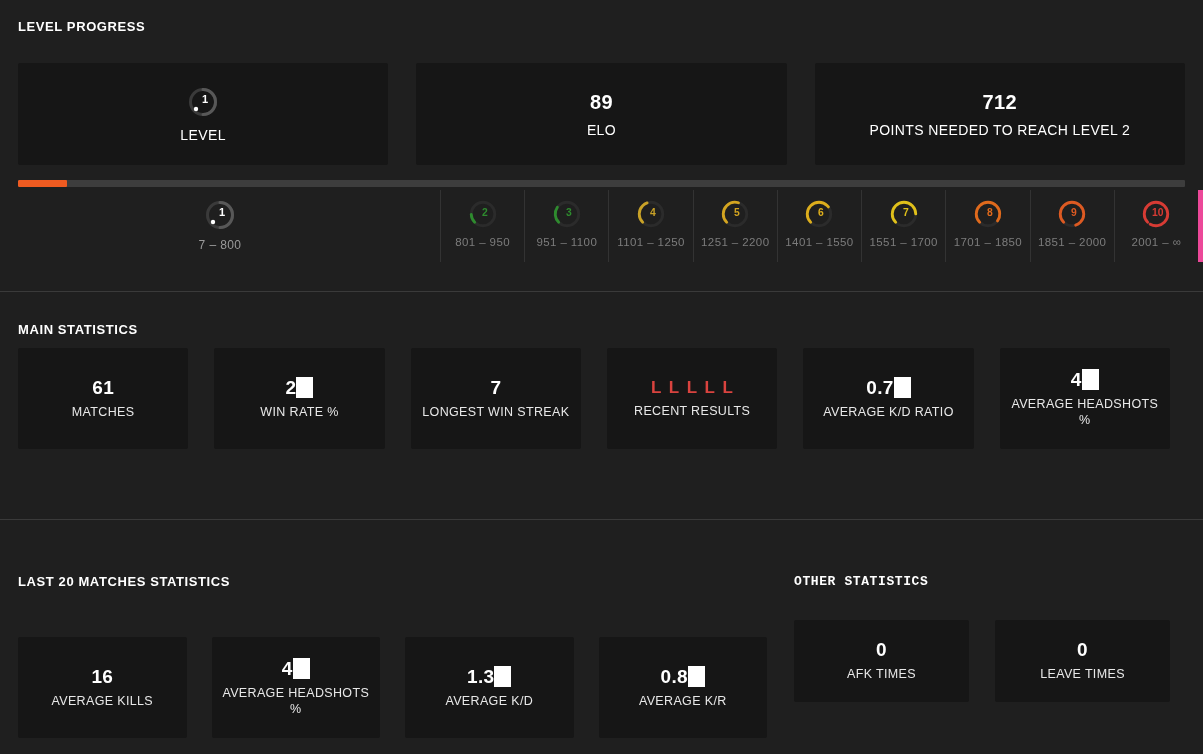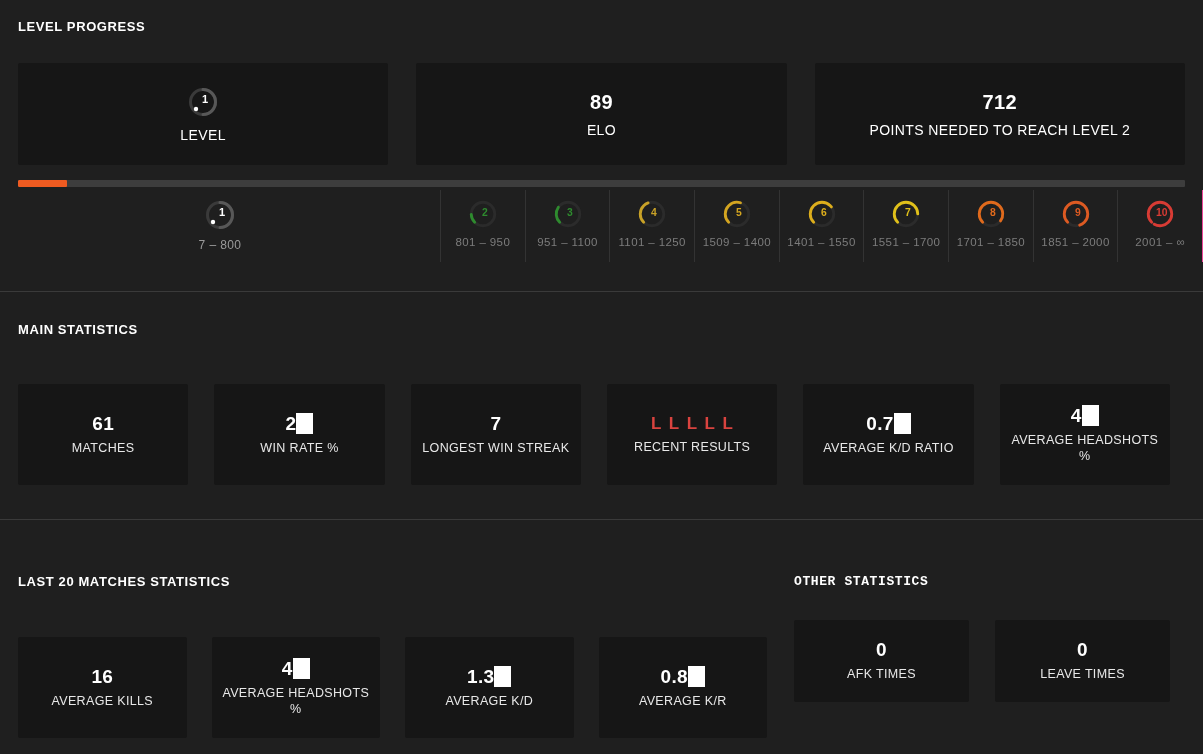--- a/index.html
+++ b/index.html
@@ -139,36 +139,36 @@
   .tier {
     flex: 1 1 0;
     display: flex;
     flex-direction: column;
     align-items: center;
     justify-content: flex-start;
     padding-top: 8px;
     border-left: 1px solid #333333;
     height: 72px;
   }
-  .tier:last-child { border-right: 1px solid #ec4899; }
+  .tier:last-child { border-right: 5px solid #ec4899; }
   .tier-range, .current-range {
     font-size: 11.5px;
     color: #7c7c7c;
     letter-spacing: 0.4px;
     margin-top: 6px;
     white-space: nowrap;
   }
   .current-range { color: #9a9a9a; font-size: 12px; }
 
   
   .divider-1 { position: absolute; left: 0; top: 291px; }
   .ms-header { position: absolute; left: 18px; top: 322px; }
   .ms-grid {
     position: absolute;
-    left: 18px; top: 384px;
+    left: 18px; top: 348px;
     width: 1152px; height: 101px;
     display: flex;
     gap: 26px;
   }
   .ms-grid .card { flex: 1 1 0; }
 
   .results-row { display: flex; gap: 7px; }
   .result-l {
     font-size: 17px;
     font-weight: bold;
@@ -268,21 +268,21 @@
             <text x="19" y="15.8" fill="#c9a227" font-size="11" font-weight="bold" font-family="Liberation Sans, sans-serif" text-anchor="middle" dominant-baseline="middle">4</text>
           </svg>
           <div class="tier-range">1101 – 1250</div>
         </div>
         <div class="tier">
           <svg width="32" height="32" viewBox="0 0 34 34">
             <circle cx="17" cy="17" r="12.5" fill="none" stroke="#2b2b2b" stroke-width="3"></circle>
             <circle cx="17" cy="17" r="12.5" fill="none" stroke="#d4a520" stroke-width="3" stroke-linecap="round" stroke-dasharray="32.99 78.54" transform="rotate(135 17 17)"></circle>
             <text x="19" y="15.8" fill="#d4a520" font-size="11" font-weight="bold" font-family="Liberation Sans, sans-serif" text-anchor="middle" dominant-baseline="middle">5</text>
           </svg>
-          <div class="tier-range">1509 – 1400</div>
+          <div class="tier-range">1251 – 2200</div>
         </div>
         <div class="tier">
           <svg width="32" height="32" viewBox="0 0 34 34">
             <circle cx="17" cy="17" r="12.5" fill="none" stroke="#2b2b2b" stroke-width="3"></circle>
             <circle cx="17" cy="17" r="12.5" fill="none" stroke="#ddae1c" stroke-width="3" stroke-linecap="round" stroke-dasharray="40.84 78.54" transform="rotate(135 17 17)"></circle>
             <text x="19" y="15.8" fill="#ddae1c" font-size="11" font-weight="bold" font-family="Liberation Sans, sans-serif" text-anchor="middle" dominant-baseline="middle">6</text>
           </svg>
           <div class="tier-range">1401 – 1550</div>
         </div>
         <div class="tier">

